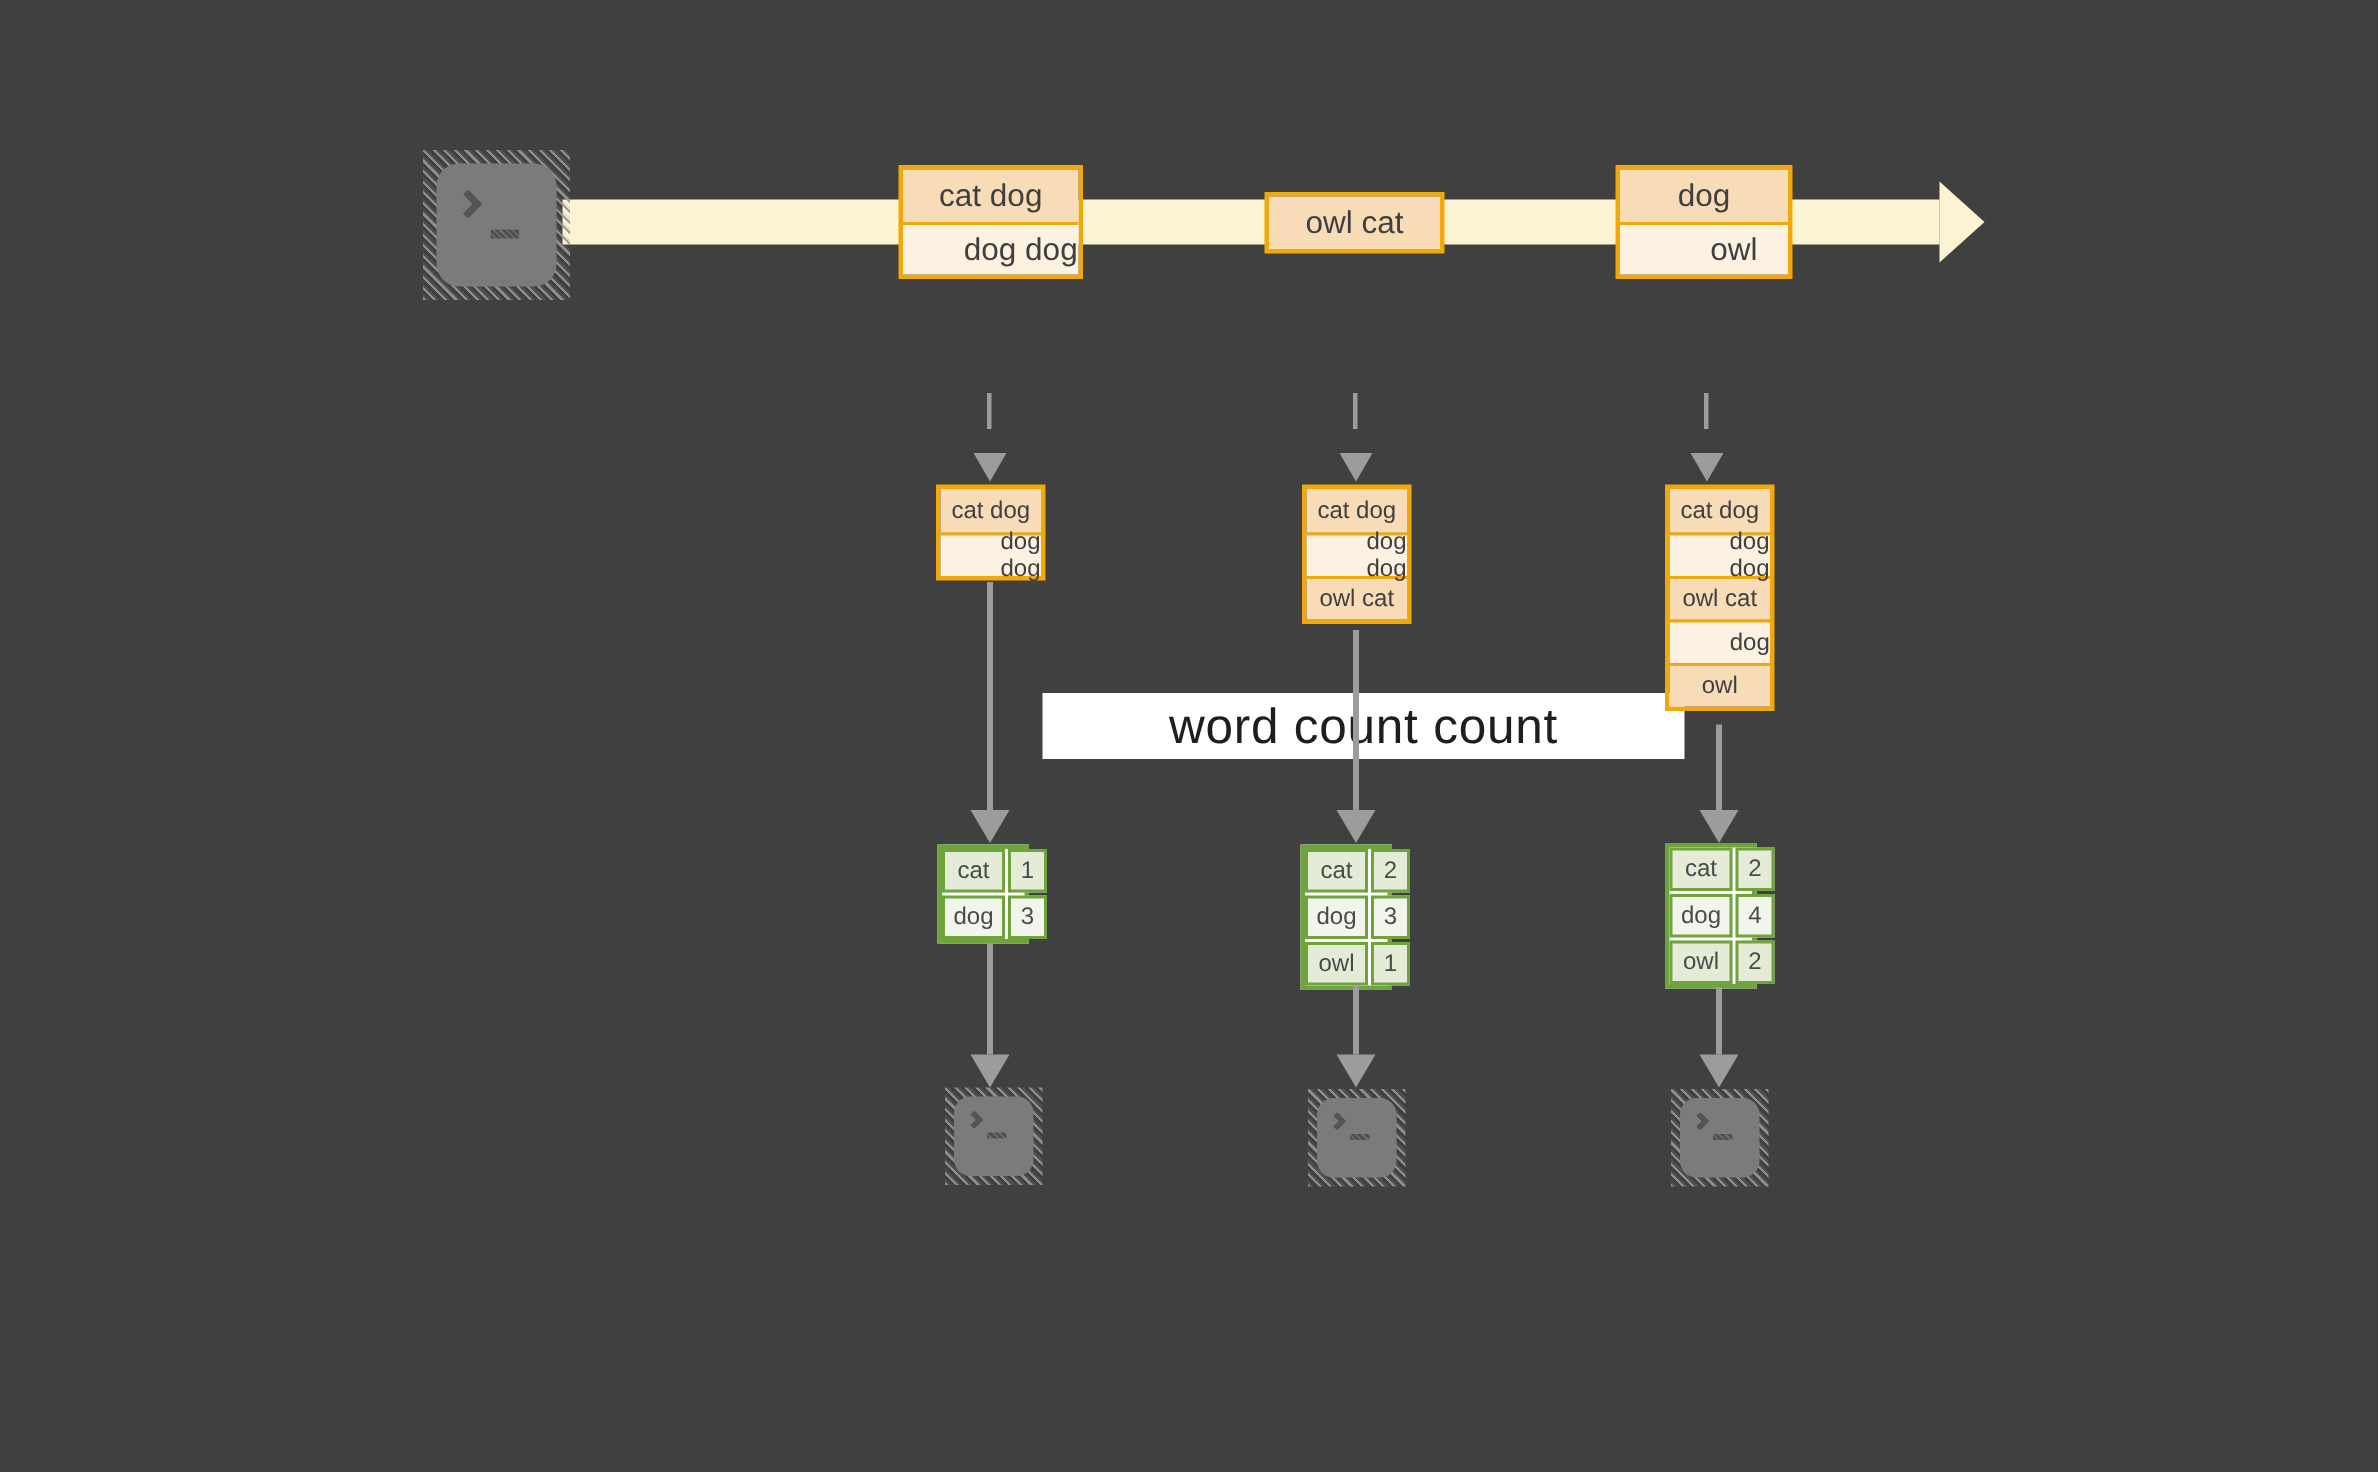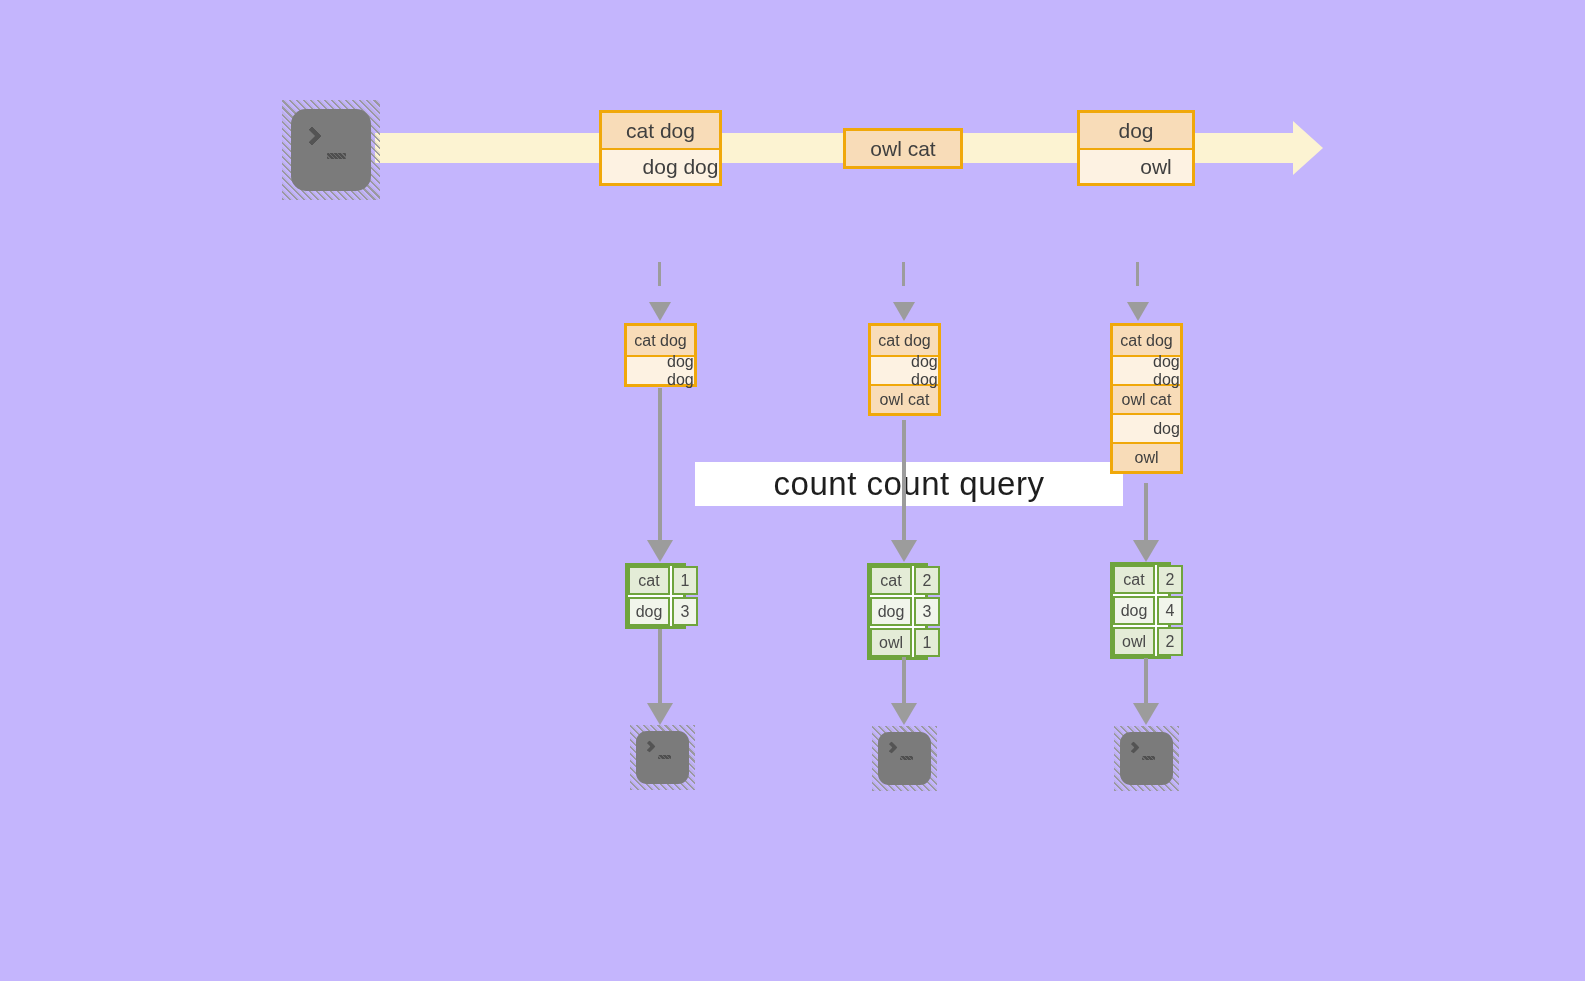--- a/index.html
+++ b/index.html
@@ -1,17 +1,17 @@
 <!DOCTYPE html>
 <html><head>
 <meta charset="utf-8">
 <style>
   html,body{margin:0;padding:0;background:#000;}
   *{box-sizing:border-box;}
-  .stage{position:relative;width:1585px;height:981px;background:#c4b5fd;
+  .stage{position:relative;width:1585px;height:981px;background:#404040;
          font-family:"Liberation Sans",sans-serif;overflow:hidden;}
 
   
   .band{position:absolute;left:375px;top:133px;width:918px;height:30px;background:#fcf3d2;z-index:0;}
   .band-head{position:absolute;left:1293px;top:121px;width:0;height:0;
              border-top:27px solid transparent;border-bottom:27px solid transparent;
              border-left:30px solid #fcf3d2;z-index:0;}
 
   
   .term{position:absolute;background:repeating-linear-gradient(45deg,rgba(150,150,150,.9) 0 1.5px,rgba(150,150,150,.18) 1.5px 3px,transparent 3px 5px);z-index:2;}
@@ -109,21 +109,21 @@
     <div class="stcell peach">owl cat</div>
   </div>
   <div class="stack" style="left:1110px;top:323px;width:73px">
     <div class="stcell peach">cat dog</div>
     <div class="stcell cream">dog dog</div>
     <div class="stcell peach">owl cat</div>
     <div class="stcell cream">dog</div>
     <div class="stcell peach">owl</div>
   </div>
 
-  <div class="banner">count count query</div>
+  <div class="banner">word count count</div>
 
   <div class="sline" style="left:658px;top:388px;height:152px"></div>
   <div class="shead" style="left:647px;top:540px"></div>
   <div class="sline" style="left:902px;top:420px;height:120px"></div>
   <div class="shead" style="left:891px;top:540px"></div>
   <div class="sline" style="left:1144px;top:483px;height:57px"></div>
   <div class="shead" style="left:1133px;top:540px"></div>
 
   <div class="gtable" style="left:625px;top:563px">
     <div class="gcell g-dark">cat</div>

